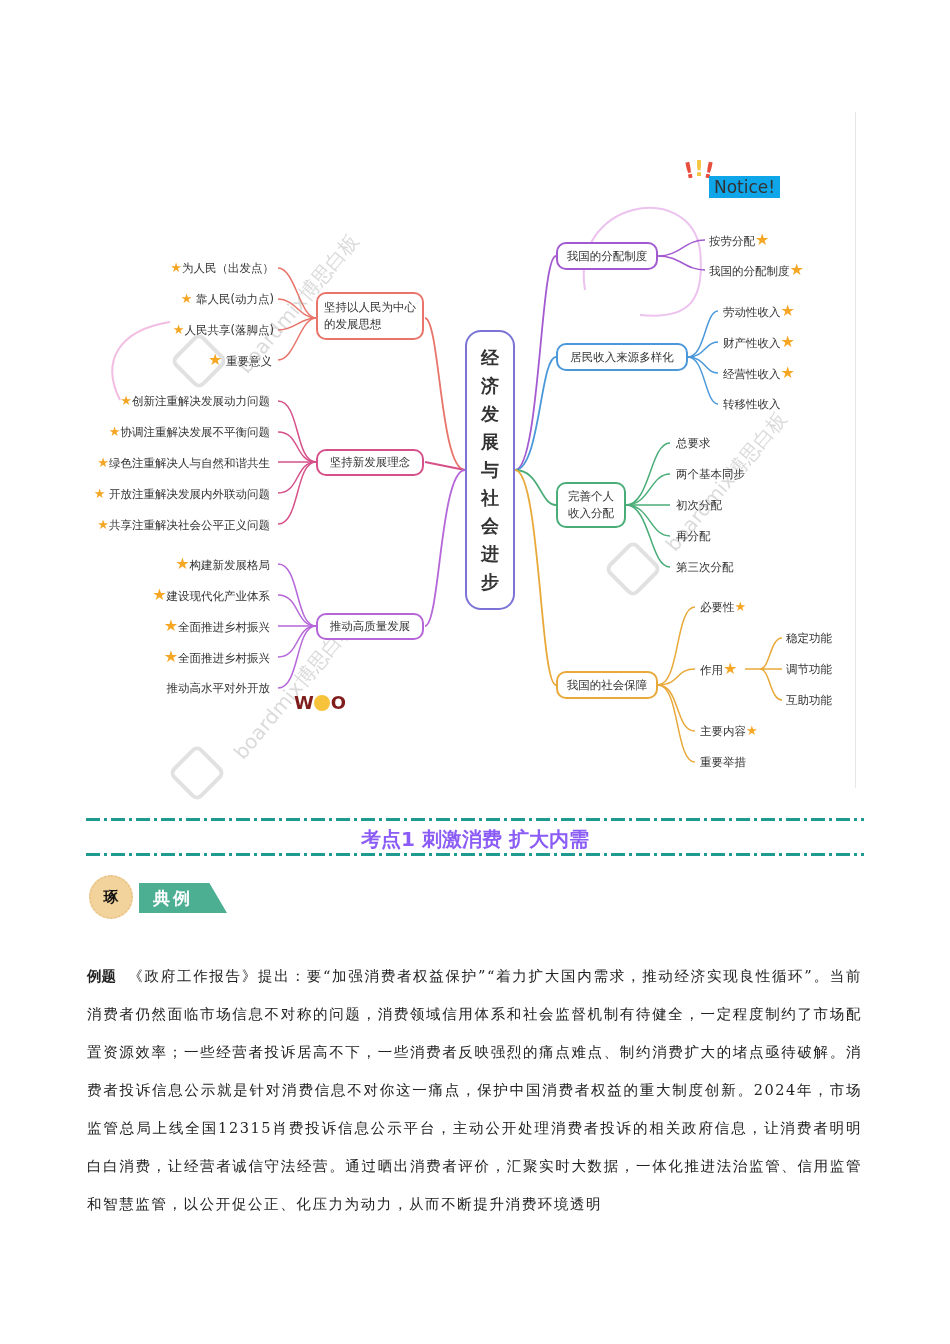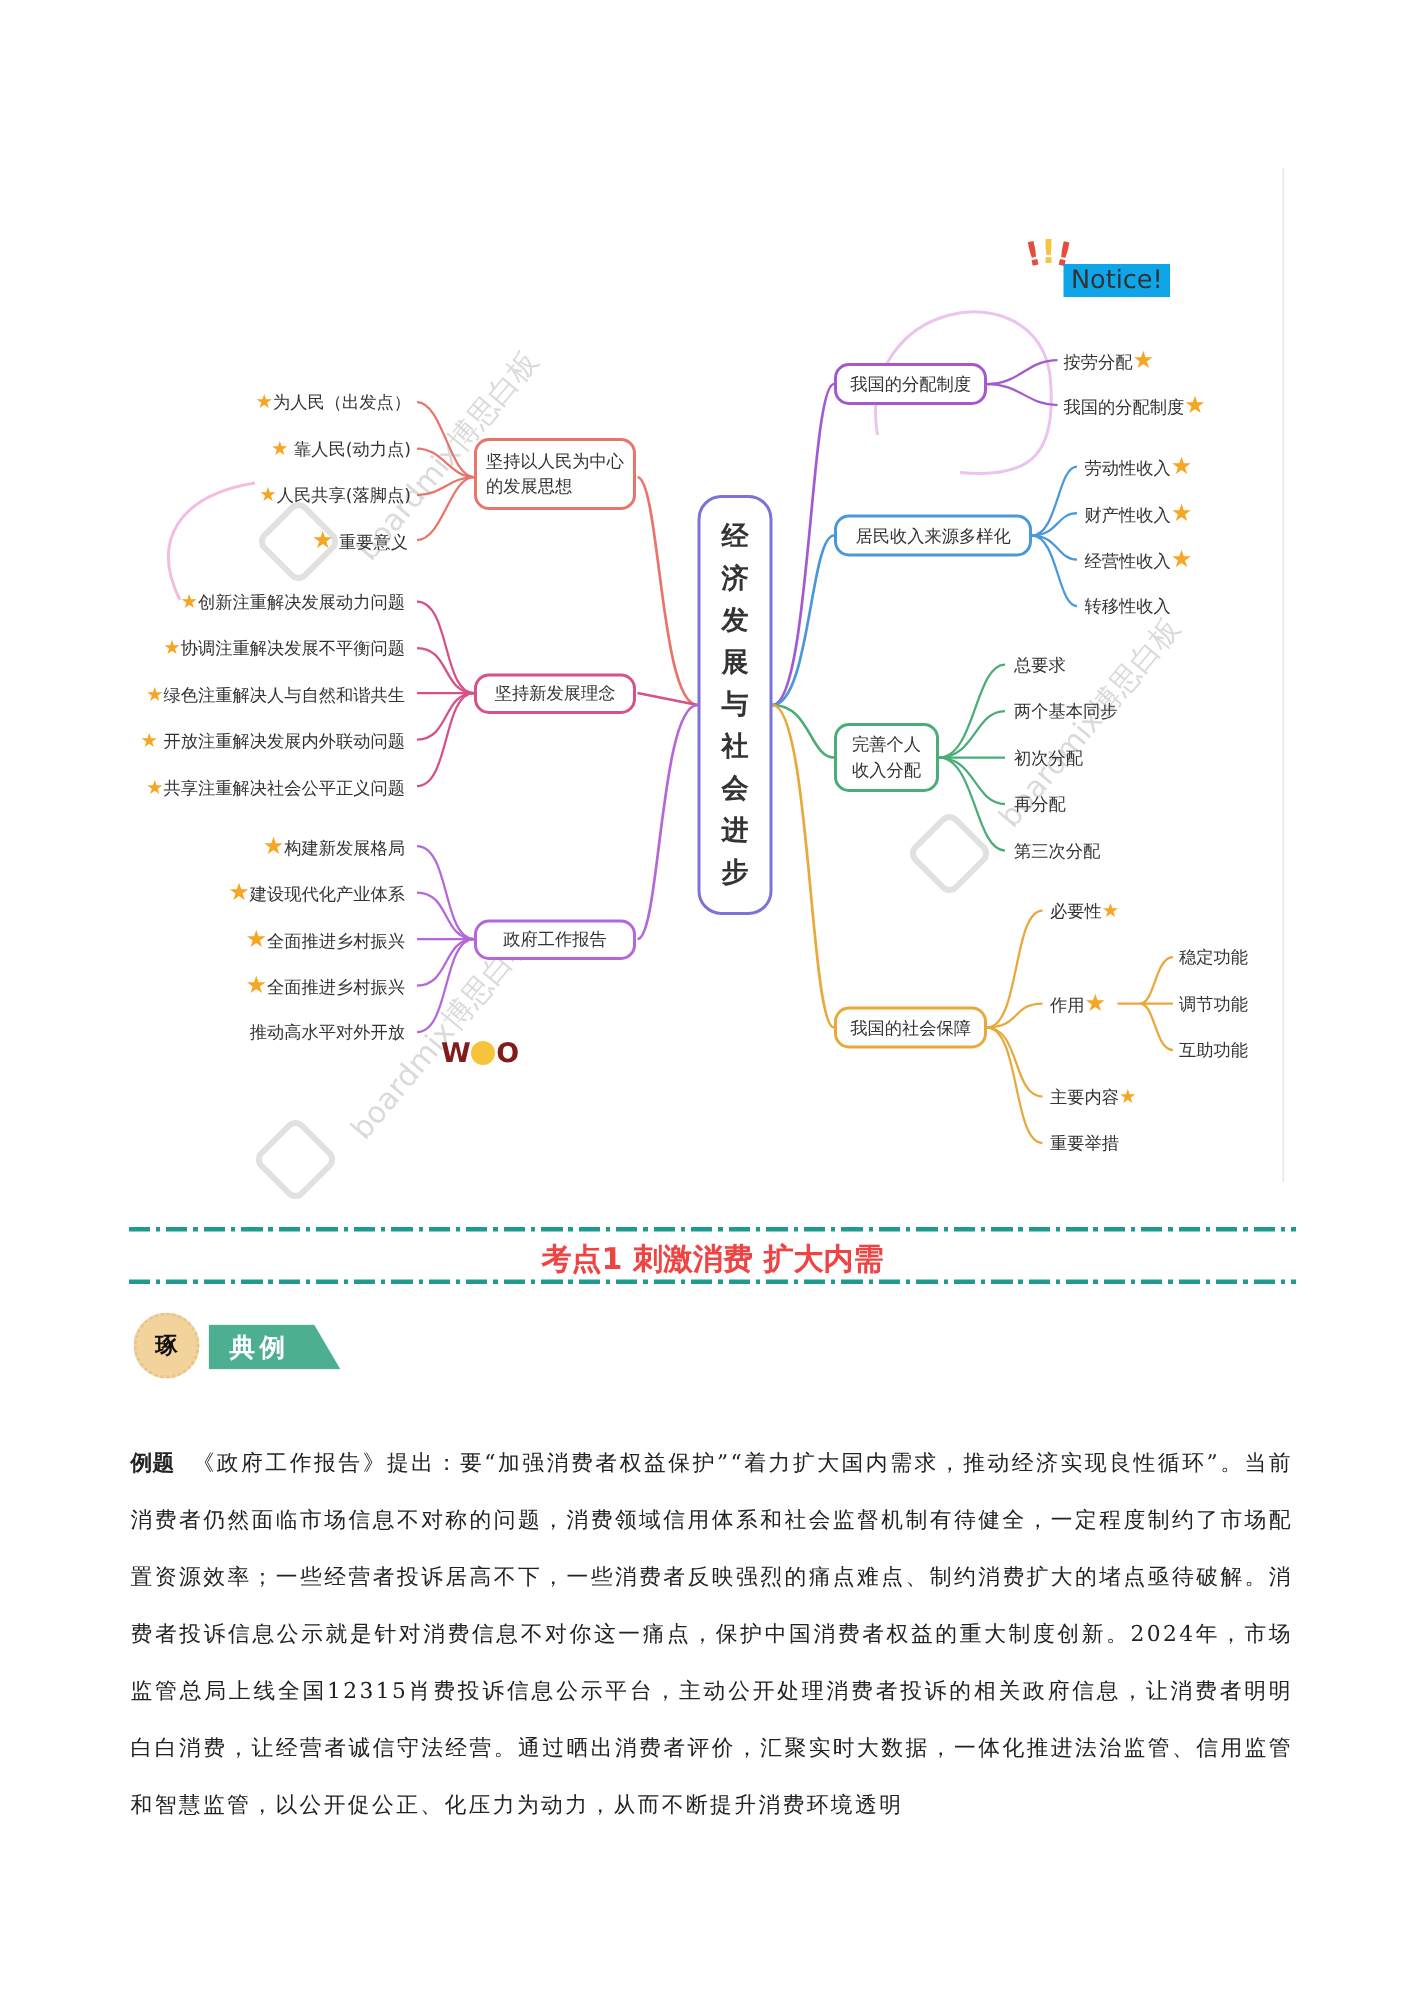--- a/index.html
+++ b/index.html
@@ -24,21 +24,21 @@
          letter-spacing:-1px; }
   .woo .face { display:inline-block; width:16px; height:16px; border-radius:50%; background:#f6c33a;
                vertical-align:-2px; margin:0 1px; position:relative; }
   .wm { position:absolute; color:rgba(150,150,150,0.35); font-size:20px; transform:rotate(-50deg);
         transform-origin:left top; white-space:nowrap; }
   .wm-logo { position:absolute; width:34px; height:34px; border:4px solid rgba(170,170,170,0.35);
              border-radius:8px; transform:rotate(-45deg); }
   .dash { position:absolute; left:86px; width:778px; height:3px;
           background:repeating-linear-gradient(90deg,#1f9a8f 0 14px,transparent 14px 18px,#1f9a8f 18px 21px,transparent 21px 25px); }
   .section-title { position:absolute; left:0; width:950px; top:826px; text-align:center;
-                   font-size:20px; font-weight:bold; color:#ef4444; font-family:"DejaVu Sans", sans-serif; }
+                   font-size:20px; font-weight:bold; color:#8b5cf6; font-family:"DejaVu Sans", sans-serif; }
   .badge { position:absolute; left:89px; top:875px; height:42px; width:140px; }
   .badge .circle { position:absolute; left:0; top:0; width:44px; height:44px; border-radius:50%;
                    background:#f3d39c; border:2px dotted #e8c48a; box-sizing:border-box;
                    display:flex; align-items:center; justify-content:center; font-weight:900; font-size:15px; color:#111; }
   .badge .tag { position:absolute; left:50px; top:8px; width:88px; height:30px; background:#4caf92;
                 clip-path:polygon(0 0, 80% 0, 100% 100%, 0 100%); color:#fff; font-weight:bold;
                 font-size:17px; display:flex; align-items:center; padding-left:14px; box-sizing:border-box; letter-spacing:3px; }
   .para { position:absolute; left:87px; top:957px; width:775px; font-family:"DejaVu Serif", serif;
           font-size:14.5px; line-height:38px; color:#222; text-align:justify; letter-spacing:1.6px; }
   .para b { font-family:"DejaVu Sans", sans-serif; letter-spacing:0; margin-right:12px; }
@@ -119,21 +119,21 @@
   <span>步</span>
 </div>
 
 <span class="excl" style="left:684px;top:158px;color:#e74c3c;transform:rotate(-12deg)">!</span>
 <span class="excl" style="left:694px;top:156px;color:#f5c542">!</span>
 <span class="excl" style="left:704px;top:158px;color:#e74c3c;transform:rotate(12deg)">!</span>
 <div class="notice">Notice!</div>
 
 <div class="box" style="left:316px;top:292px;width:108px;height:48px;border-color:#e8746a;text-align:left;justify-content:flex-start">坚持以人民为中心的发展思想</div>
 <div class="box" style="left:316px;top:449px;width:108px;height:27px;border-color:#d6518a">坚持新发展理念</div>
-<div class="box" style="left:316px;top:613px;width:108px;height:27px;border-color:#b566d9">政府工作报告</div>
+<div class="box" style="left:316px;top:613px;width:108px;height:27px;border-color:#b566d9">推动高质量发展</div>
 
 <div class="node" style="right:676px;top:261px"><span class="star">★</span><span>为人民（出发点）</span></div>
 <div class="node" style="right:676px;top:292px"><span class="star">★</span> <span>靠人民(动力点)</span></div>
 <div class="node" style="right:676px;top:323px"><span class="star">★</span><span>人民共享(落脚点)</span></div>
 <div class="node" style="right:678px;top:353px"><span class="star big">★</span> <span>重要意义</span></div>
 
 <div class="node" style="right:680px;top:394px"><span class="star">★</span><span>创新注重解决发展动力问题</span></div>
 <div class="node" style="right:680px;top:425px"><span class="star">★</span><span>协调注重解决发展不平衡问题</span></div>
 <div class="node" style="right:680px;top:456px"><span class="star">★</span><span>绿色注重解决人与自然和谐共生</span></div>
 <div class="node" style="right:680px;top:487px"><span class="star">★</span> <span>开放注重解决发展内外联动问题</span></div>

